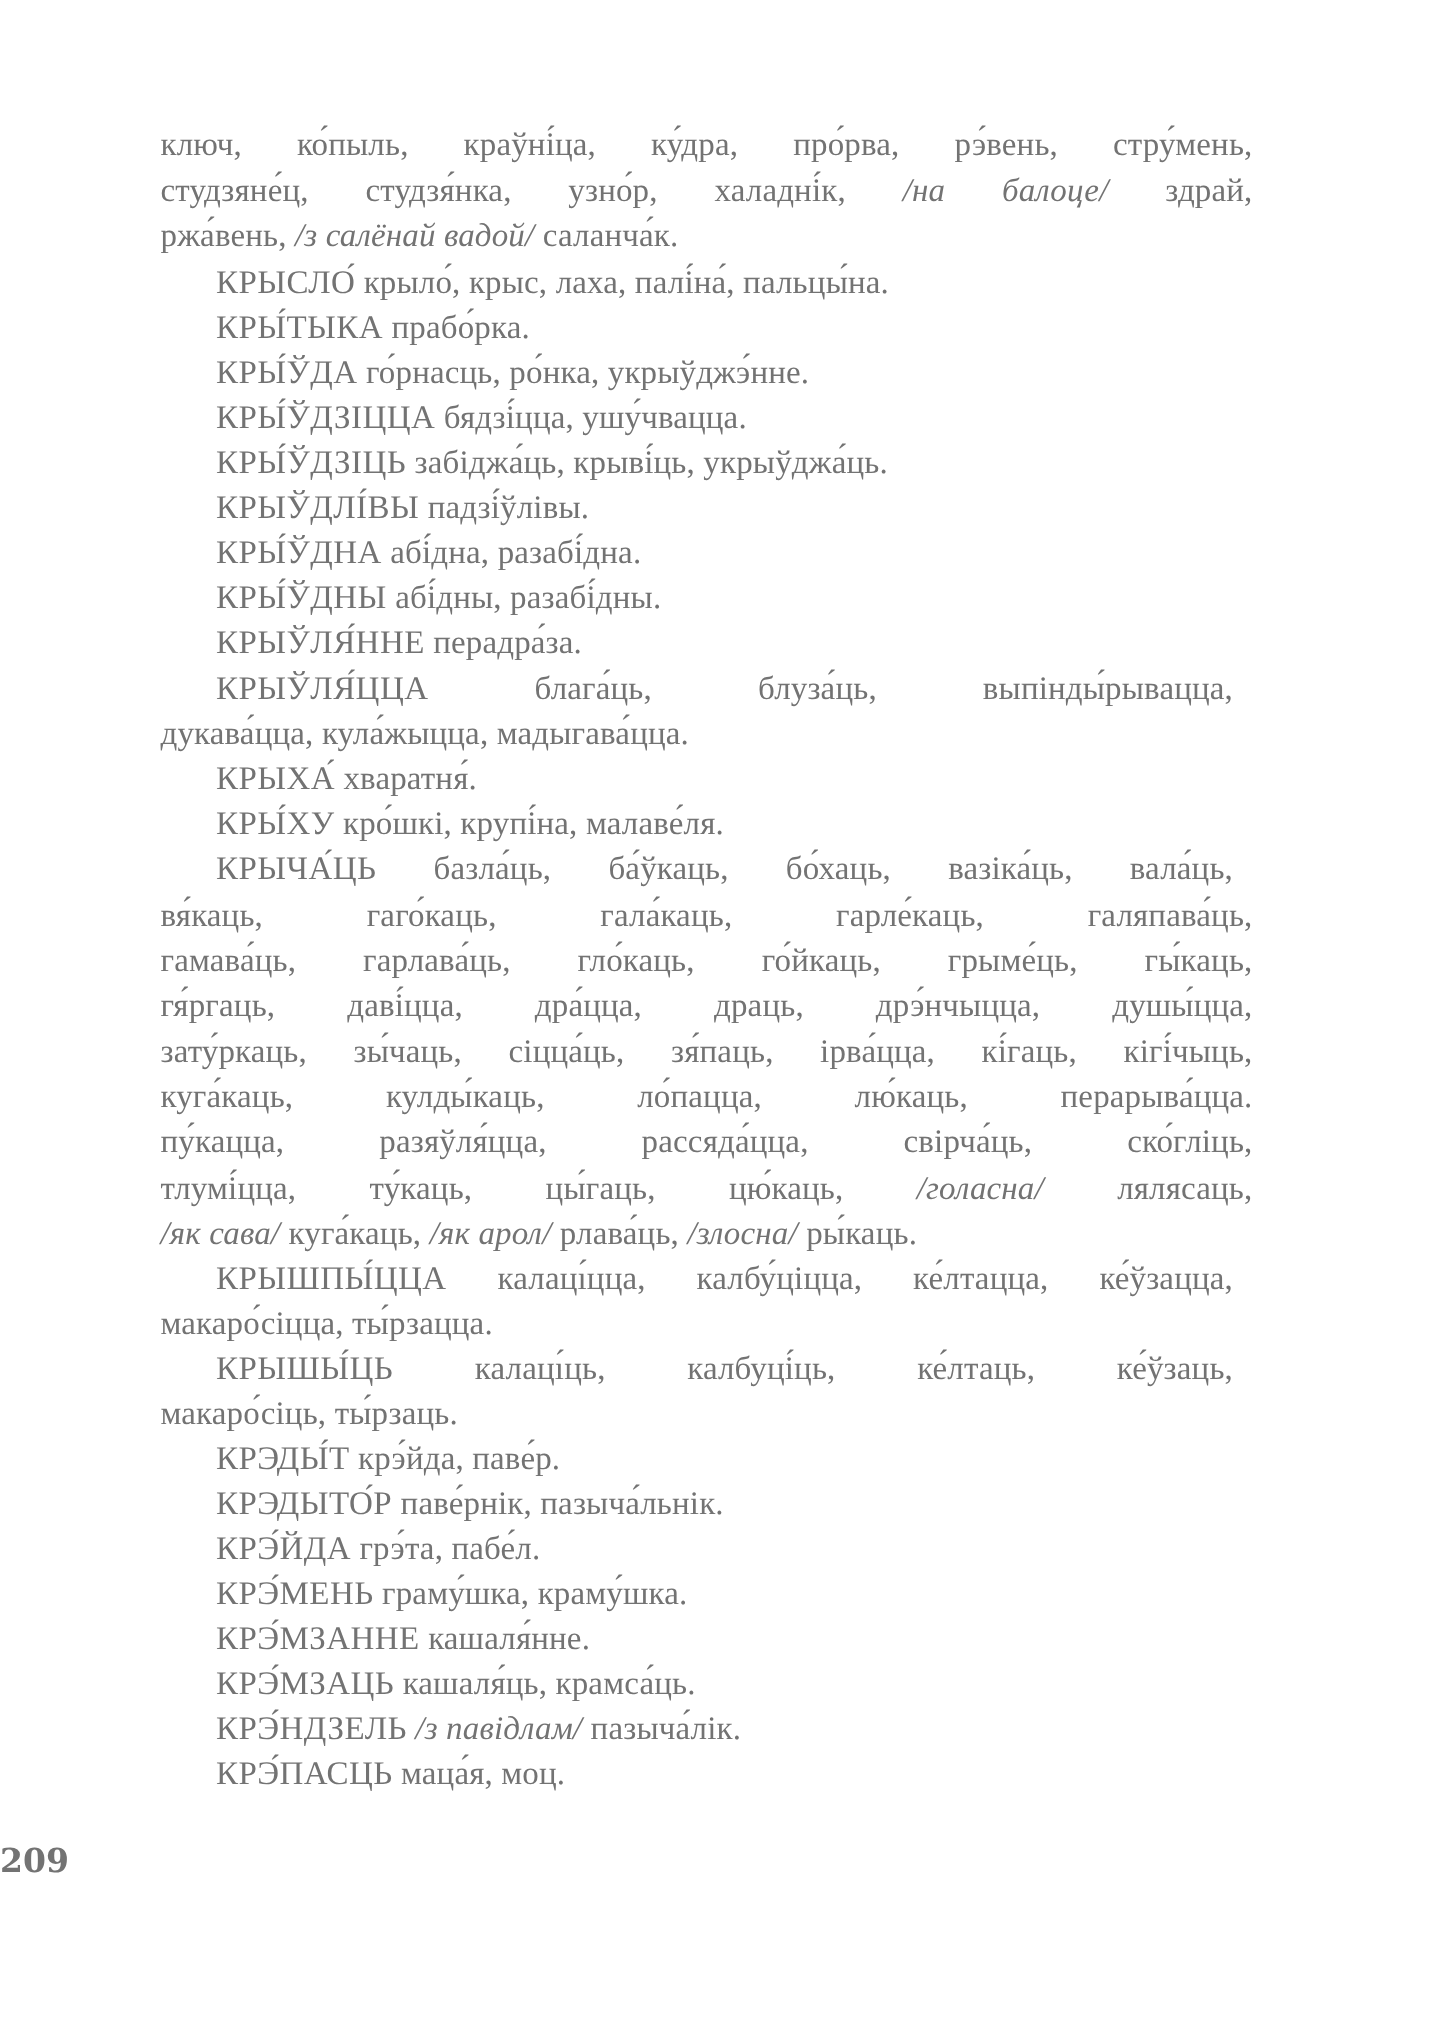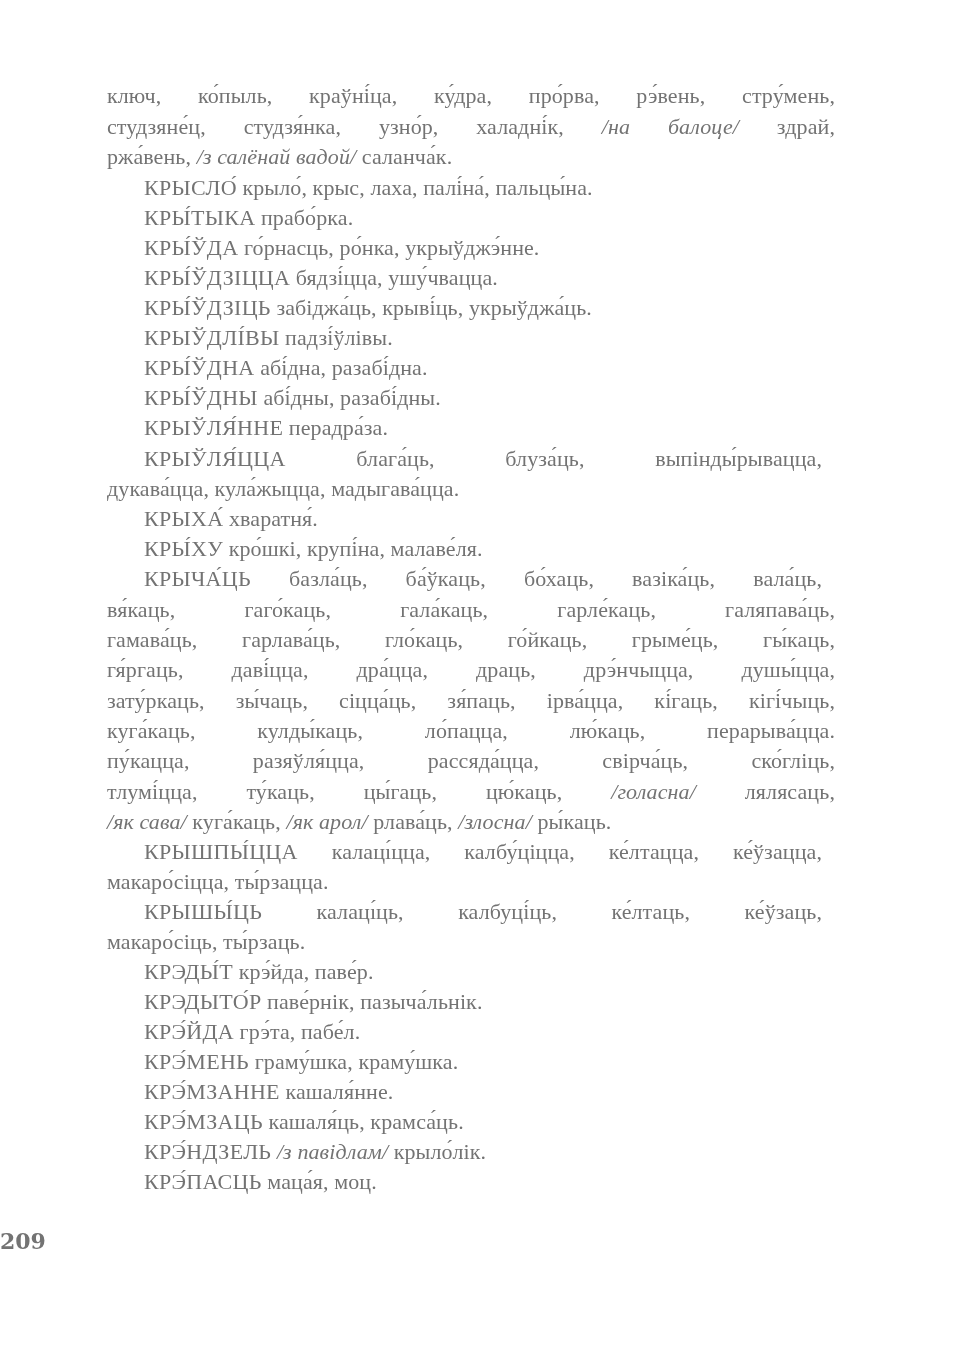--- a/index.html
+++ b/index.html
@@ -59,17 +59,17 @@
   <div class="line indent justify" style="top:838px"><span class="hw">КРЫШПЫ́ЦЦА</span><span> калацı́цца, калбу́ціцца, ке́лтацца, ке́ўзацца,</span></div>
   <div class="line" style="top:868px"><span>макаро́сіцца, ты́рзацца.</span></div>
   <div class="line indent justify" style="top:898px"><span class="hw">КРЫШЫ́ЦЬ</span><span> калацı́ць, калбуці́ць, ке́лтаць, ке́ўзаць,</span></div>
   <div class="line" style="top:928px"><span>макаро́сіць, ты́рзаць.</span></div>
   <div class="line indent" style="top:958px"><span class="hw">КРЭДЫ́Т</span><span> крэ́йда, паве́р.</span></div>
   <div class="line indent" style="top:988px"><span class="hw">КРЭДЫТО́Р</span><span> паве́рнік, пазыча́льнік.</span></div>
   <div class="line indent" style="top:1018px"><span class="hw">КРЭ́ЙДА</span><span> грэ́та, пабе́л.</span></div>
   <div class="line indent" style="top:1048px"><span class="hw">КРЭ́МЕНЬ</span><span> граму́шка, краму́шка.</span></div>
   <div class="line indent" style="top:1108px"><span class="hw">КРЭ́МЗАЦЬ</span><span> кашаля́ць, крамса́ць.</span></div>
   <div class="line indent" style="top:1078px"><span class="hw">КРЭ́МЗАННЕ</span><span> кашаля́нне.</span></div>
-  <div class="line indent" style="top:1138px"><span class="hw">КРЭ́НДЗЕЛЬ</span><span class="it"> /з павідлам/</span><span> крыло́лік.</span></div>
+  <div class="line indent" style="top:1138px"><span class="hw">КРЭ́НДЗЕЛЬ</span><span class="it"> /з павідлам/</span><span> пазыча́лік.</span></div>
   <div class="line indent" style="top:1168px"><span class="hw">КРЭ́ПАСЦЬ</span><span> маца́я, моц.</span></div>
 
   <div class="pagenum">209</div>
 </div>
 
 </body></html>

